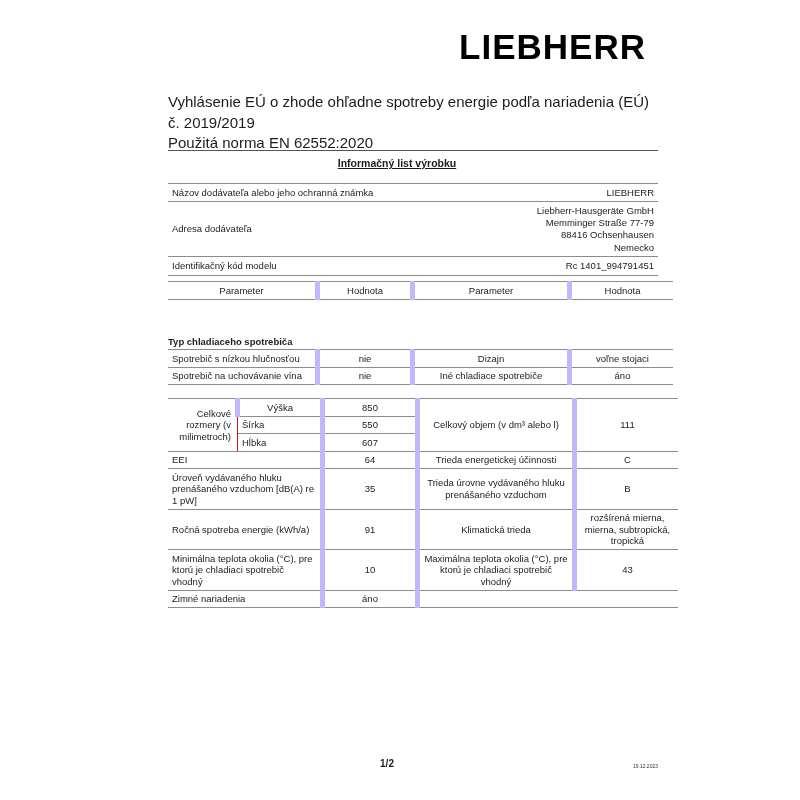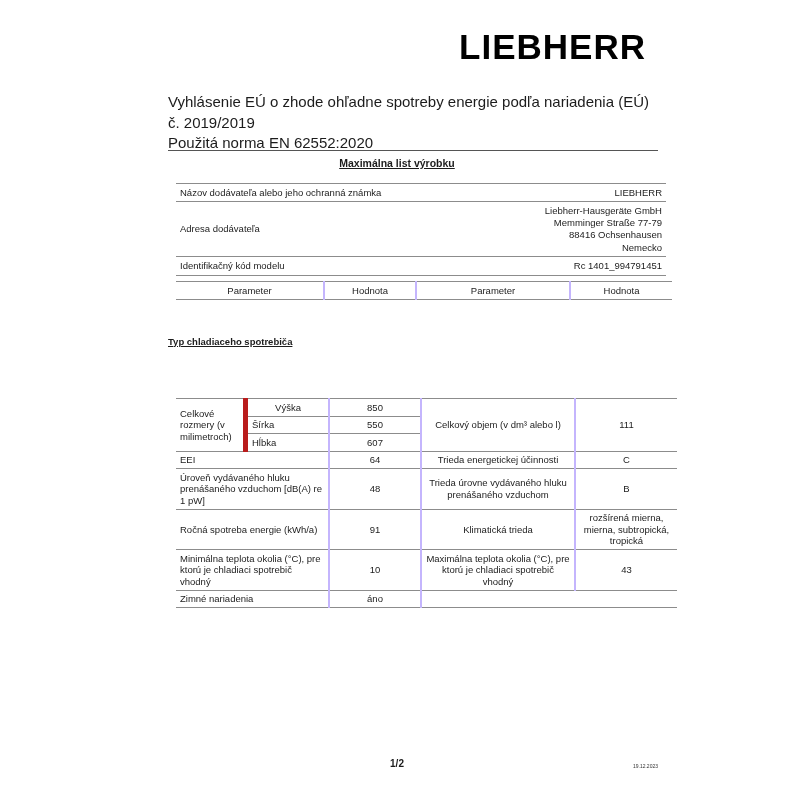--- a/index.html
+++ b/index.html
@@ -17,58 +17,58 @@
   }
   
   .hdr{top:92px;left:168px;width:490px;font-size:15px;line-height:20.5px;}
   .rule{top:150px;left:168px;width:490px;border-top:1.5px solid #555;}
   
   .title{
     top:157px;left:168px;width:458px;text-align:center;
     font-size:10.5px;font-weight:bold;text-decoration:underline;
   }
   
-  table{border-collapse:collapse;table-layout:fixed;width:490px;font-size:9.5px;color:#1c1c1c;margin-left:8px;}
+  table{border-collapse:collapse;table-layout:fixed;width:490px;font-size:9.5px;color:#1c1c1c;}
   td{border-top:1px solid #8c8c8c;border-bottom:1px solid #8c8c8c;
      padding:2.5px 4px;line-height:11.5px;vertical-align:middle;word-wrap:break-word;}
   .c{text-align:center;}
   .r{text-align:right;}
   
   .t-supplier{top:183px;left:168px;}
   .t-supplier td{line-height:12.3px;}
   .t-supplier .lbl{width:300px;}
   
   .sec-heading{font-size:9.5px;font-weight:bold;margin:0 0 2px 0;}
-  .grid td + td{border-left:2px solid #c4b5fd;text-align:center;}
+  .grid td + td{border-left:5px solid #c4b5fd;text-align:center;}
   .grid .colA{width:139px;}
   .grid .colB{width:82px;}
   .grid .colC{width:144px;}
   .grid .colD{width:93px;}
   .h1{top:281px;left:168px;width:490px;}
-  .h2{top:336px;left:168px;width:490px;text-decoration:underline;}
+  .h2{top:336px;left:168px;width:490px;}
   .h3{top:398px;left:168px;width:490px;}
   
-  .gt .subA{width:59px;border-right:5px solid #b91c1c;}
+  .gt .subA{width:59px;border-right:1px solid #b91c1c;text-align:right;}
   .gt .subB{width:72px;}
   
-  .footer-page{top:758px;left:0;width:774px;text-align:center;font-size:10px;font-weight:bold;padding-left:10px;}
+  .footer-page{top:758px;left:0;width:774px;text-align:center;font-size:10px;font-weight:bold;}
   .footer-date{top:763px;left:168px;width:490px;text-align:right;font-size:5px;color:#333;}
 </style>
 </head>
 <body>
 
 <div class="abs logo">LIEBHERR</div>
 
 <div class="abs hdr">
   <div>Vyhlásenie EÚ o zhode ohľadne spotreby energie podľa nariadenia (EÚ) č. 2019/2019</div>
   <div>Použitá norma EN 62552:2020</div>
 </div>
 <div class="abs rule"></div>
 
-<div class="abs title">Maximálna list výrobku</div>
+<div class="abs title">Informačný list výrobku</div>
 
 <table class="abs t-supplier">
   <tbody>
       <tr>
     <td class="lbl">Názov dodávateľa alebo jeho ochranná známka</td>
     <td class="r">LIEBHERR</td>
   </tr>
   <tr>
     <td class="lbl">Adresa dodávateľa</td>
     <td class="r">
@@ -95,20 +95,32 @@
       <td class="colD c">Hodnota</td>
     </tr>
   </tbody>
     </table>
 </div>
 
 <div class="abs h2">
   <div class="sec-heading">Typ chladiaceho spotrebiča</div>
   <table class="grid">
     <tbody>
+        <tr>
+      <td class="colA">Spotrebič s nízkou hlučnosťou</td>
+      <td class="colB c">nie</td>
+      <td class="colC">Dizajn</td>
+      <td class="colD c">voľne stojaci</td>
+    </tr>
+    <tr>
+      <td>Spotrebič na uchovávanie vína</td>
+      <td class="c">nie</td>
+      <td>Iné chladiace spotrebiče</td>
+      <td class="c">áno</td>
+    </tr>
   </tbody>
     </table>
 </div>
 
 <div class="abs h3">
   <table class="grid gt">
     <tbody>
         <tr>
       <td class="subA" rowspan="3">Celkové rozmery (v milimetroch)</td>
       <td class="subB">Výška</td>
@@ -125,21 +137,21 @@
       <td class="c">607</td>
     </tr>
     <tr>
       <td colspan="2">EEI</td>
       <td class="c">64</td>
       <td>Trieda energetickej účinnosti</td>
       <td class="c">C</td>
     </tr>
     <tr>
       <td colspan="2">Úroveň vydávaného hluku prenášaného vzduchom [dB(A) re 1 pW]</td>
-      <td class="c">48</td>
+      <td class="c">35</td>
       <td>Trieda úrovne vydávaného hluku prenášaného vzduchom</td>
       <td class="c">B</td>
     </tr>
     <tr>
       <td colspan="2">Ročná spotreba energie (kWh/a)</td>
       <td class="c">91</td>
       <td>Klimatická trieda</td>
       <td class="c">rozšírená mierna, mierna, subtropická, tropická</td>
     </tr>
     <tr>

